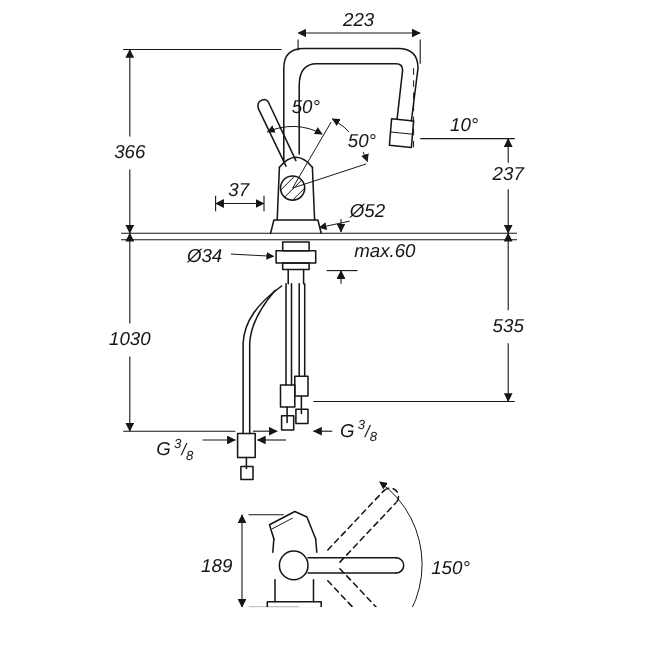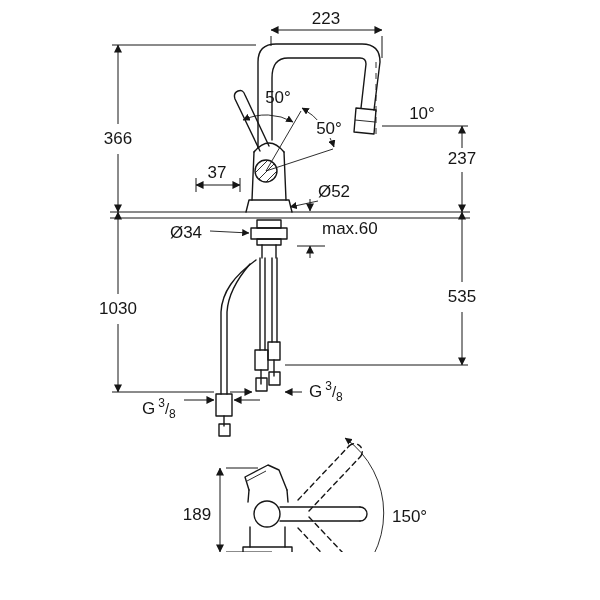--- a/index.html
+++ b/index.html
@@ -1,16 +1,16 @@
 <!DOCTYPE html>
 <html><head>
 <meta charset="utf-8">
 <style>
   html,body{margin:0;padding:0;background:#ffffff;}
-  .stage{width:600px;height:552px;position:relative;background:#ffffff;overflow:hidden;}
+  .stage{width:600px;height:552px;position:relative;background:#ffffff;overflow:hidden;font-style:italic;}
   svg{display:block;}
   .obj{stroke:#161616;stroke-width:1.4;fill:none;stroke-linejoin:round;stroke-linecap:round;}
   .dim{stroke:#161616;stroke-width:1;fill:none;}
   .thin{stroke:#161616;stroke-width:0.9;fill:none;}
   .dash{stroke-dasharray:5 4;}
   .ddash{stroke-dasharray:6 5;}
   text{font-family:"Liberation Sans","DejaVu Sans",sans-serif;font-size:17px;fill:#161616;}
   .sup{font-size:12px;}
   .mid{font-size:15px;}
   .bg{fill:#ffffff;stroke:none;}

